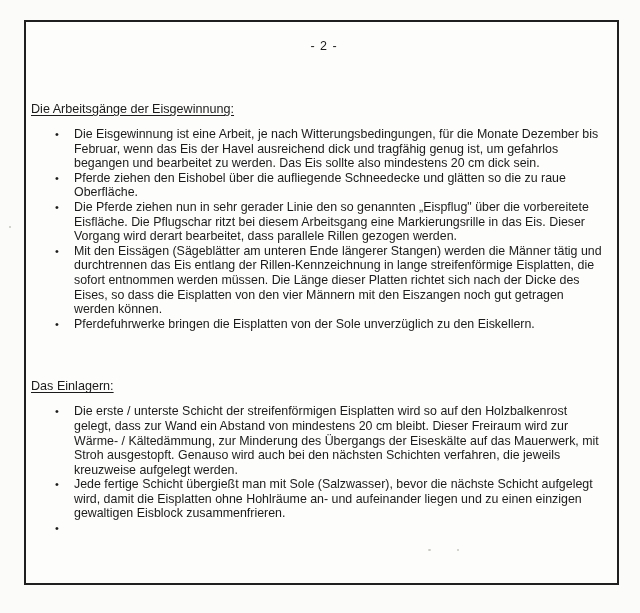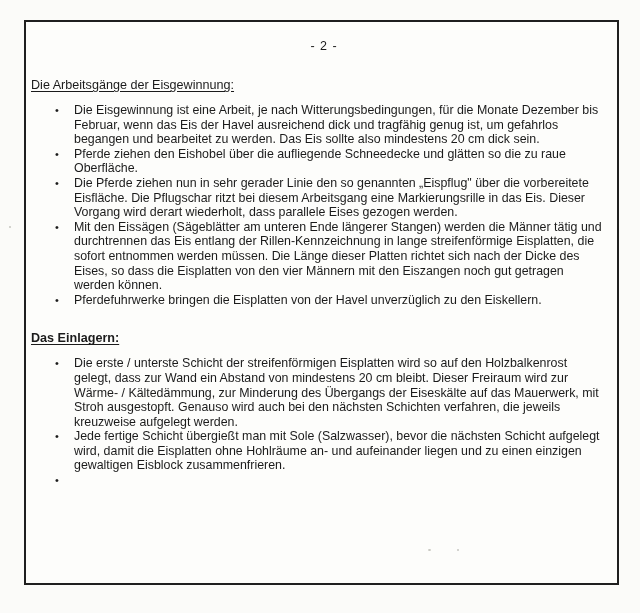--- a/index.html
+++ b/index.html
@@ -24,28 +24,27 @@
     box-sizing: content-box;
   }
   .page-number {
     margin-top: 17px;
     text-align: center;
     font-size: 12.5px;
     line-height: 15px;
     letter-spacing: 1px;
   }
   .section-heading {
-    margin-top: 24px;
+    margin-top: 48px;
     font-size: 12.6px;
     line-height: 15px;
     text-decoration: underline;
     text-underline-offset: 2px;
   }
   .section-heading.second {
-    font-weight: bold;
   }
   ul.bullets {
     list-style: none;
     margin: 10px 0 0 0;
     padding: 0;
   }
   ul.bullets li {
     position: relative;
     padding-left: 43px;
     padding-right: 8px;
@@ -84,43 +83,43 @@
       <li>
         <span class="dot">•</span>
         <span>Die Eisgewinnung ist eine Arbeit, je nach Witterungsbedingungen, für die Monate Dezember bis Februar, wenn das Eis der Havel ausreichend dick und tragfähig genug ist, um gefahrlos begangen und bearbeitet zu werden. Das Eis sollte also mindestens 20 cm dick sein.</span>
       </li>
       <li>
         <span class="dot">•</span>
         <span>Pferde ziehen den Eishobel über die aufliegende Schneedecke und glätten so die zu raue Oberfläche.</span>
       </li>
       <li>
         <span class="dot">•</span>
-        <span>Die Pferde ziehen nun in sehr gerader Linie den so genannten „Eispflug" über die vorbereitete Eisfläche. Die Pflugschar ritzt bei diesem Arbeitsgang eine Markierungsrille in das Eis. Dieser Vorgang wird derart wiederholt, dass parallele Eises gezogen werden.</span>
+        <span>Die Pferde ziehen nun in sehr gerader Linie den so genannten „Eispflug" über die vorbereitete Eisfläche. Die Pflugschar ritzt bei diesem Arbeitsgang eine Markierungsrille in das Eis. Dieser Vorgang wird derart bearbeitet, dass parallele Rillen gezogen werden.</span>
       </li>
       <li>
         <span class="dot">•</span>
         <span>Mit den Eissägen (Sägeblätter am unteren Ende längerer Stangen) werden die Männer tätig und durchtrennen das Eis entlang der Rillen-Kennzeichnung in lange streifenförmige Eisplatten, die sofort entnommen werden müssen. Die Länge dieser Platten richtet sich nach der Dicke des Eises, so dass die Eisplatten von den vier Männern mit den Eiszangen noch gut getragen werden können.</span>
       </li>
       <li>
         <span class="dot">•</span>
-        <span>Pferdefuhrwerke bringen die Eisplatten von der Havel unverzüglich zu den Eiskellern.</span>
+        <span>Pferdefuhrwerke bringen die Eisplatten von der Sole unverzüglich zu den Eiskellern.</span>
       </li>
     </ul>
   </div>
 
   <div class="section">
     <div class="section-heading second">Das Einlagern:</div>
     <ul class="bullets">
       <li>
         <span class="dot">•</span>
         <span>Die erste / unterste Schicht der streifenförmigen Eisplatten wird so auf den Holzbalkenrost gelegt, dass zur Wand ein Abstand von mindestens 20 cm bleibt. Dieser Freiraum wird zur Wärme- / Kältedämmung, zur Minderung des Übergangs der Eiseskälte auf das Mauerwerk, mit Stroh ausgestopft. Genauso wird auch bei den nächsten Schichten verfahren, die jeweils kreuzweise aufgelegt werden.</span>
       </li>
       <li>
         <span class="dot">•</span>
-        <span>Jede fertige Schicht übergießt man mit Sole (Salzwasser), bevor die nächsten Schicht aufgelegt wird, damit die Eisplatten ohne Hohlräume an- und aufeinander liegen und zu einen einzigen gewaltigen Eisblock zusammenfrieren.</span>
+        <span>Jede fertige Schicht übergießt man mit Sole (Salzwasser), bevor die nächste Schicht aufgelegt wird, damit die Eisplatten ohne Hohlräume an- und aufeinander liegen und zu einen einzigen gewaltigen Eisblock zusammenfrieren.</span>
       </li>
       <li>
         <span class="dot">•</span>
       </li>
     </ul>
   </div>
 
 </div>
 
 <div class="scan-speck speck-1"></div>

